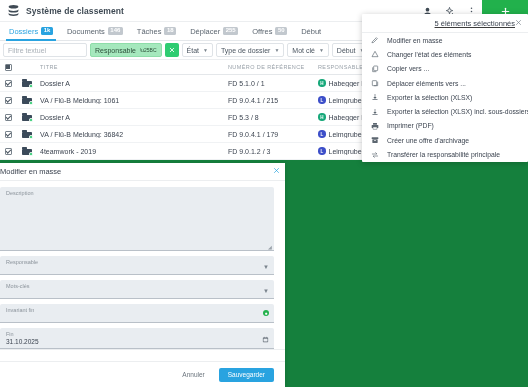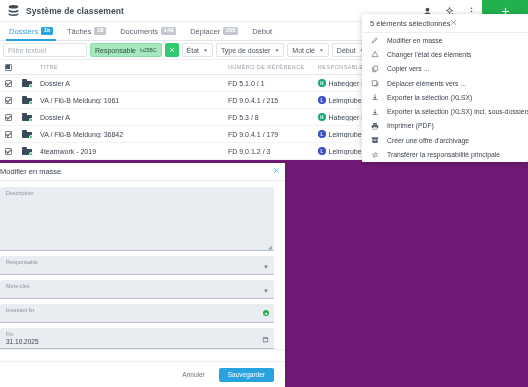--- a/index.html
+++ b/index.html
@@ -5,21 +5,21 @@
   * { box-sizing: border-box; }
   html, body {
     margin: 0; padding: 0;
     width: 528px; height: 387px;
     overflow: hidden;
     background: #ffffff;
     font-family: "Liberation Sans", sans-serif;
     color: #3c3c3c;
     -webkit-font-smoothing: antialiased;
   }
-  #app { position: relative; width: 528px; height: 387px; background:#701a75; }
+  #app { position: relative; width: 528px; height: 387px; background:#15803d; }
 
   
   .topbar {
     position: absolute; left:0; top:0; width:528px; height:22px;
     background:#ffffff; border-bottom:1px solid #eceef0;
     display:flex; align-items:center;
   }
   .app-logo {
     width:26px; height:22px; display:flex; align-items:center; justify-content:center;
   }
@@ -129,22 +129,22 @@
     position:absolute; right:-0.5px; bottom:-0.5px; width:3.6px; height:3.6px;
     border-radius:50%; background:#2ecc71; border:0.6px solid #fff;
   }
 
   
   .menu {
     position:absolute; left:362px; top:14px; width:166px; background:#fff;
     box-shadow:0 1px 6px rgba(0,0,0,0.22); border-radius:1px; z-index:40;
   }
   .menu-head {
-    display:flex; align-items:center; justify-content:flex-start;
-    height:19px; padding:0 6px 0 8px; border-bottom:1px solid #eceef0;
+    display:flex; align-items:center; justify-content:flex-end;
+    height:19px; padding:0 6px 0 8px; border-bottom:1px solid #eceef0;text-decoration:underline;
   }
   .menu-head-title { font-size:7.5px; color:#3c4450; }
   .menu-close { font-size:8px; color:#7a848d; line-height:1; }
   .menu-item {
     display:flex; align-items:center; height:14.3px; padding-left:8px; gap:8px;
     font-size:6.8px; color:#3c4450; white-space:nowrap;
   }
   .mi-icon { width:9px; height:9px; display:flex; align-items:center; justify-content:center; color:#5c6670; flex:none; }
 
   
@@ -244,30 +244,34 @@
       </div>
     </div>
   </div>
 
   <div class="tabs" id="tabs">
       <div class="tab active">
         <span>Dossiers</span>
         <span class="badge">1k</span>
       </div>
       <div class="tab">
+        <span>Documents</span>
+        <span class="badge">146</span>
+      </div>
+      <div class="tab">
         <span>Tâches</span>
         <span class="badge">18</span>
-      </div>
-      <div class="tab">
-        <span>Documents</span>
-        <span class="badge">146</span>
       </div>
       <div class="tab">
         <span>Déplacer</span>
         <span class="badge">255</span>
+      </div>
+      <div class="tab">
+        <span>Offres</span>
+        <span class="badge">50</span>
       </div>
       <div class="tab">
         <span>Début</span>
       </div>
     </div>
 
   <div class="filterbar">
     <div class="f-text">Filtre textuel</div>
     <div class="f-chip active">
       <span>Responsable</span>

